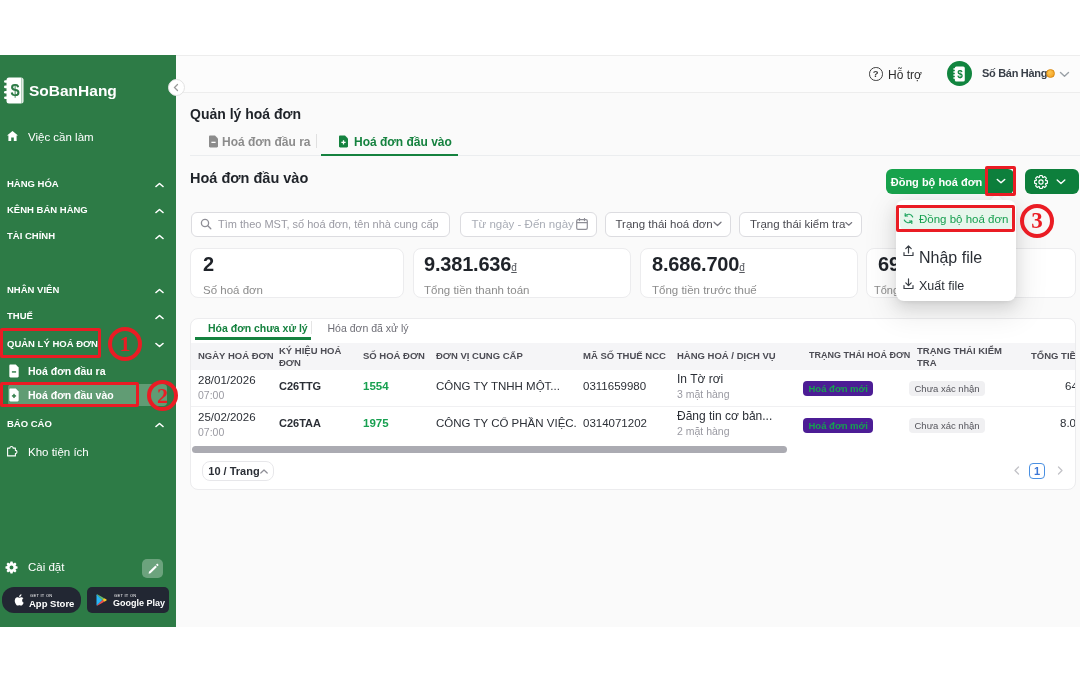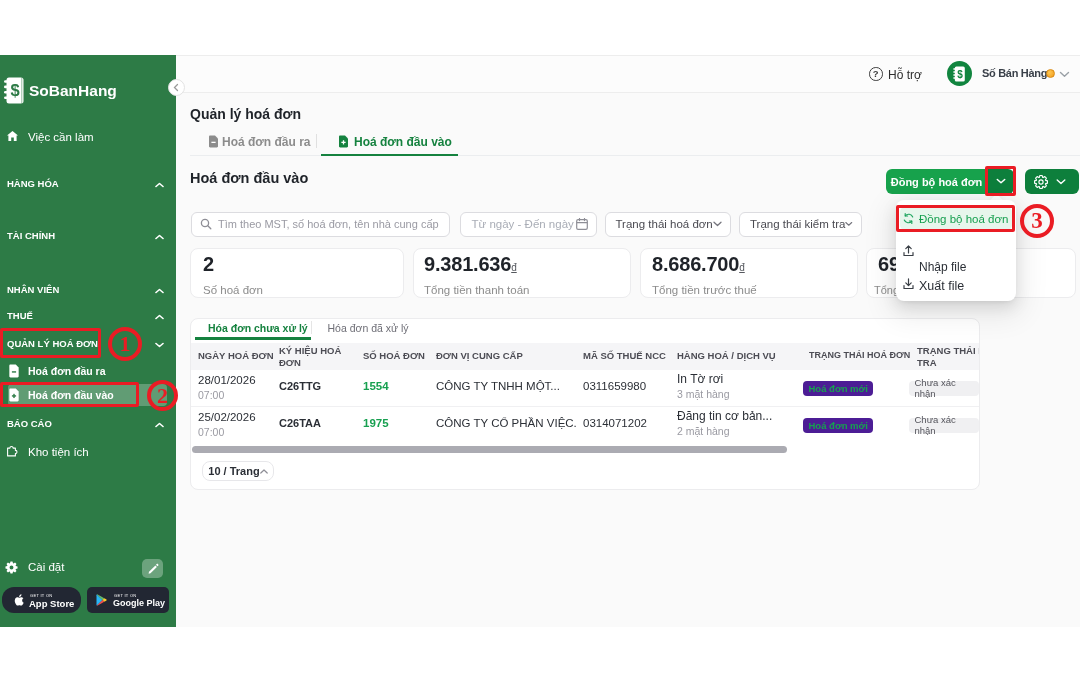--- a/index.html
+++ b/index.html
@@ -51,20 +51,26 @@
       <path d="M5.5 0 L11 4.6 L9.6 4.6 L9.6 10 L6.8 10 L6.8 6.4 L4.2 6.4 L4.2 10 L1.4 10 L1.4 4.6 L0 4.6 Z" fill="#fff"></path>
     </svg>
     <div class="abs" style="left:28px; top:76px; color:#fff; font-size:11.5px;">Việc cần làm</div>
 
     <div class="sb-item" style="top:114.5px;">
         <span class="lbl">HÀNG HÓA</span>
         <span class="chev"><svg width="9" height="6" viewBox="0 0 9 6">
             <path d="M1 4.5 L4.5 1.5 L8 4.5" stroke="#fff" stroke-width="1.6" fill="none" stroke-linecap="round" stroke-linejoin="round"></path>
           </svg></span>
       </div>
+    <div class="sb-item" style="top:141px;">
+        <span class="lbl">KÊNH BÁN HÀNG</span>
+        <span class="chev"><svg width="9" height="6" viewBox="0 0 9 6">
+            <path d="M1 4.5 L4.5 1.5 L8 4.5" stroke="#fff" stroke-width="1.6" fill="none" stroke-linecap="round" stroke-linejoin="round"></path>
+          </svg></span>
+      </div>
     <div class="sb-item" style="top:167px;">
         <span class="lbl">TÀI CHÍNH</span>
         <span class="chev"><svg width="9" height="6" viewBox="0 0 9 6">
             <path d="M1 4.5 L4.5 1.5 L8 4.5" stroke="#fff" stroke-width="1.6" fill="none" stroke-linecap="round" stroke-linejoin="round"></path>
           </svg></span>
       </div>
     <div class="sb-item" style="top:220.5px;">
         <span class="lbl">NHÂN VIÊN</span>
         <span class="chev"><svg width="9" height="6" viewBox="0 0 9 6">
             <path d="M1 4.5 L4.5 1.5 L8 4.5" stroke="#fff" stroke-width="1.6" fill="none" stroke-linecap="round" stroke-linejoin="round"></path>
@@ -239,21 +245,21 @@
   <div class="abs" style="left:424px; top:280px;"><span class="sublbl">Tổng tiền thanh toán</span></div>
 
   <div class="card" style="left:640px; top:248px; width:218px; height:50px;"></div>
   <div class="abs" style="left:652px; top:252.5px;"><span class="num">8.686.700</span><span style="font-size:10px; color:#55585e; text-decoration:underline;">đ</span></div>
   <div class="abs" style="left:652px; top:280px;"><span class="sublbl">Tổng tiền trước thuế</span></div>
 
   <div class="card" style="left:866px; top:248px; width:210px; height:50px;"></div>
   <div class="abs" style="left:878px; top:252.5px;"><span class="num">692.936</span><span style="font-size:10px; color:#55585e; text-decoration:underline;">đ</span></div>
   <div class="abs" style="left:874px; top:280px;"><span class="sublbl" style="font-size:11px;">Tổng tiền thuế</span></div>
 
-  <div class="card" style="left:190px; top:318px; width:790px; height:172px; overflow:hidden;">
+  <div class="card" style="left:190px; top:318px; width:886px; height:172px; overflow:hidden;">
 
     <div class="abs" style="left:17px; top:2.5px; font-size:10.5px; font-weight:bold; color:#15823f;">Hóa đơn chưa xử lý</div>
     <div class="abs" style="left:119.5px; top:2px; width:1px; height:13px; background:#e5e5e5;"></div>
     <div class="abs" style="left:4px; top:18.2px; width:116px; height:2.8px; background:#15823f;"></div>
     <div class="abs" style="left:136.5px; top:2.5px; font-size:10.5px; color:#6e6e76;">Hóa đơn đã xử lý</div>
 
     <div class="abs" style="left:0; top:24px; width:886px; height:27px; background:#f5f5f7;"></div>
     <div class="thd" style="left:7px; top:31px;">NGÀY HOÁ ĐƠN</div>
     <div class="thd" style="left:88px; top:26px;">KÝ HIỆU HOÁ<br>ĐƠN</div>
     <div class="thd" style="left:172px; top:31px;">SỐ HOÁ ĐƠN</div>
@@ -315,21 +321,21 @@
       <path d="M2.2 0.6 L2.2 3.0 L4.6 3.0"></path>
       <path d="M1.3 7.0 A4.3 4.3 0 0 0 8.7 8.1"></path>
       <path d="M8.8 10.4 L8.8 8.0 L6.4 8.0"></path>
     </g>
   </svg>
   <div class="abs" style="left:919px; top:212.5px; font-size:11.5px; color:#17a050; z-index:22;">Đồng bộ hoá đơn</div>
   <svg class="abs" style="left:903px; top:244.5px; z-index:22;" width="11" height="12" viewBox="0 0 11 12">
     <path d="M1 7.5 L1 10.5 L10 10.5 L10 7.5" fill="none" stroke="#3a3f46" stroke-width="1.2" stroke-linecap="round" stroke-linejoin="round"></path>
     <path d="M5.5 8 L5.5 1.2 M2.8 3.6 L5.5 0.9 L8.2 3.6" fill="none" stroke="#3a3f46" stroke-width="1.2" stroke-linecap="round" stroke-linejoin="round"></path>
   </svg>
-  <div class="abs" style="left:919px; top:260px; font-size:12px; color:#2b2f36; z-index:22;">Nhập file</div>
+  <div class="abs" style="left:919px; top:249px; font-size:16px; color:#2b2f36; z-index:22;">Nhập file</div>
   <svg class="abs" style="left:903px; top:278px; z-index:22;" width="11" height="12" viewBox="0 0 11 12">
     <path d="M1 7.5 L1 10.5 L10 10.5 L10 7.5" fill="none" stroke="#3a3f46" stroke-width="1.2" stroke-linecap="round" stroke-linejoin="round"></path>
     <path d="M5.5 0.9 L5.5 7.4 M2.8 4.9 L5.5 7.6 L8.2 4.9" fill="none" stroke="#3a3f46" stroke-width="1.2" stroke-linecap="round" stroke-linejoin="round"></path>
   </svg>
   <div class="abs" style="left:919px; top:278.5px; font-size:12.5px; color:#2b2f36; z-index:22;">Xuất file</div>
 
   <div class="ann-rect" style="left:0px; top:328px; width:101px; height:30px; z-index:40;"></div>
   <div class="ann-circ" style="left:108px; top:327px; width:34px; height:34px; border-width:4px; font-size:22px; z-index:40;">1</div>
   <div class="ann-rect" style="left:0px; top:382px; width:139px; height:25px; z-index:40;"></div>
   <div class="ann-circ" style="left:147px; top:380px; width:31px; height:31px; border-width:4px; font-size:22px; z-index:40;">2</div>

